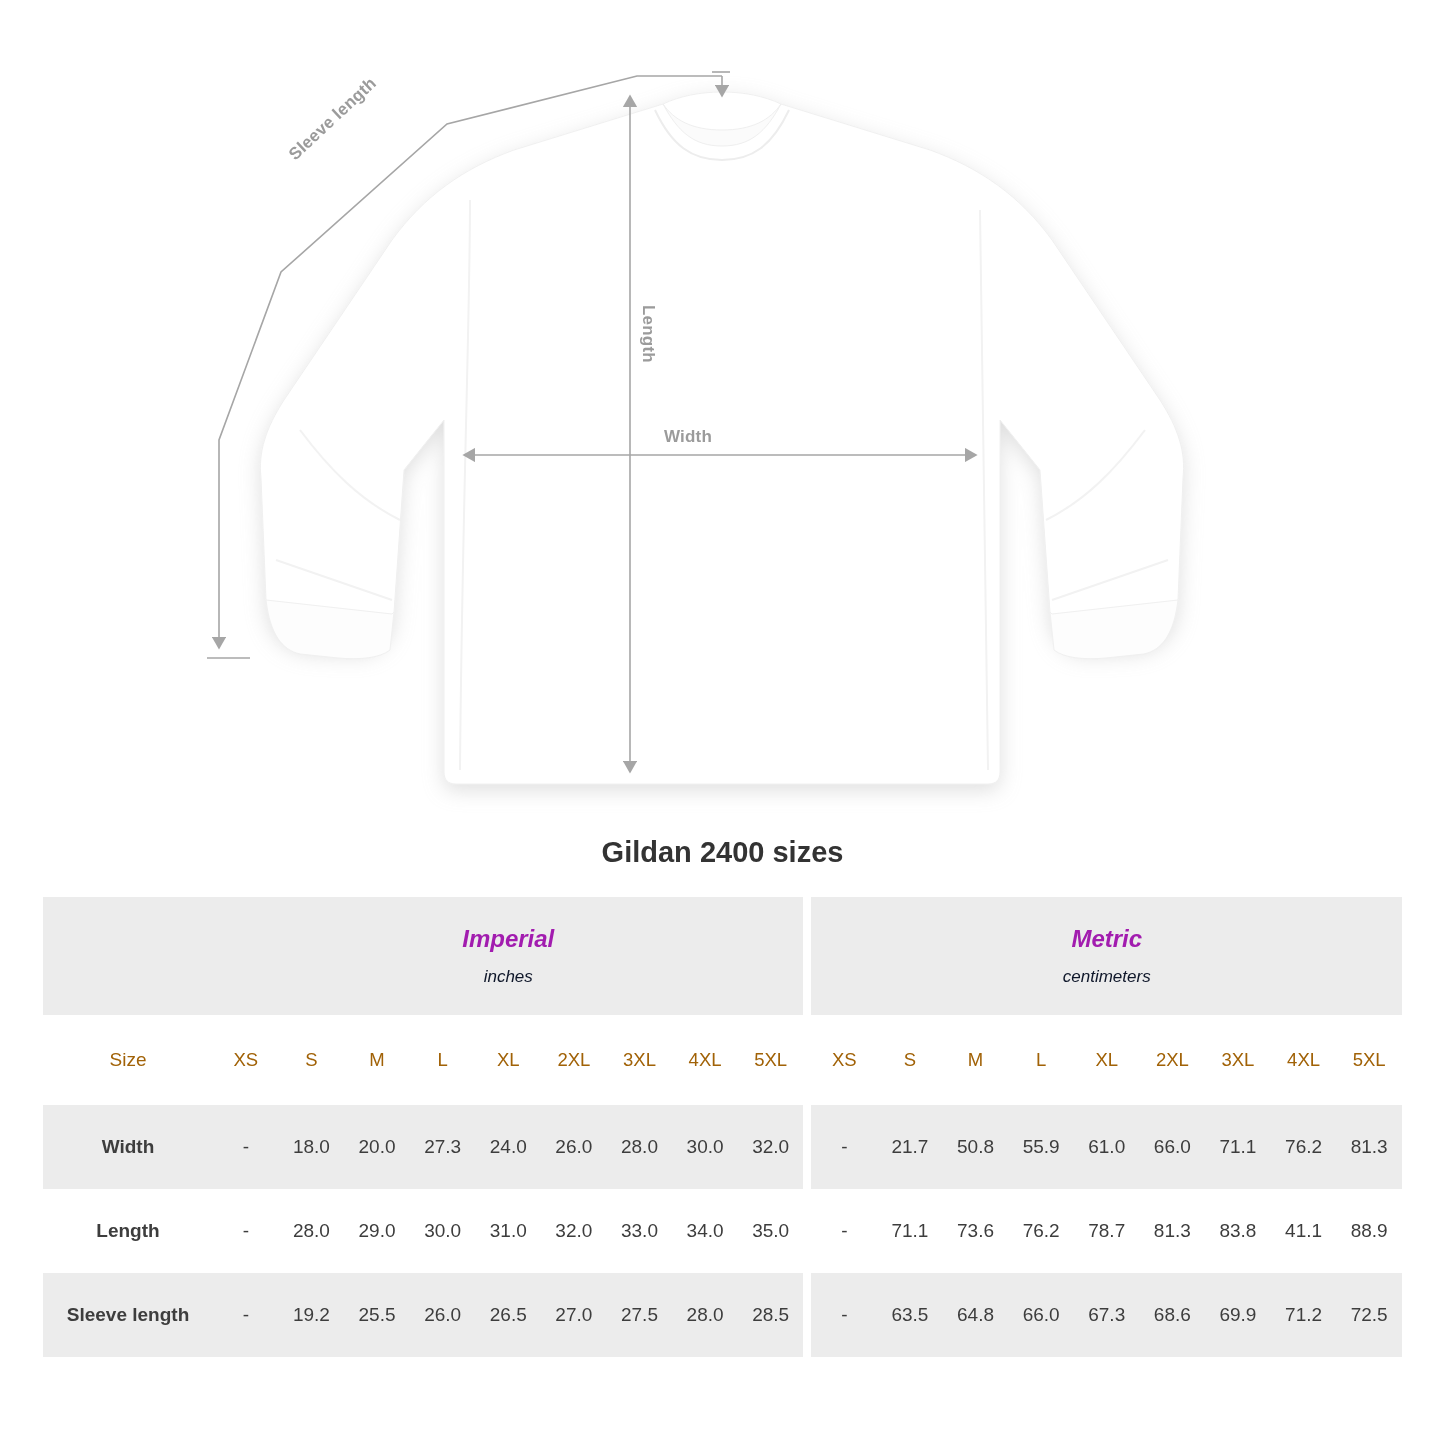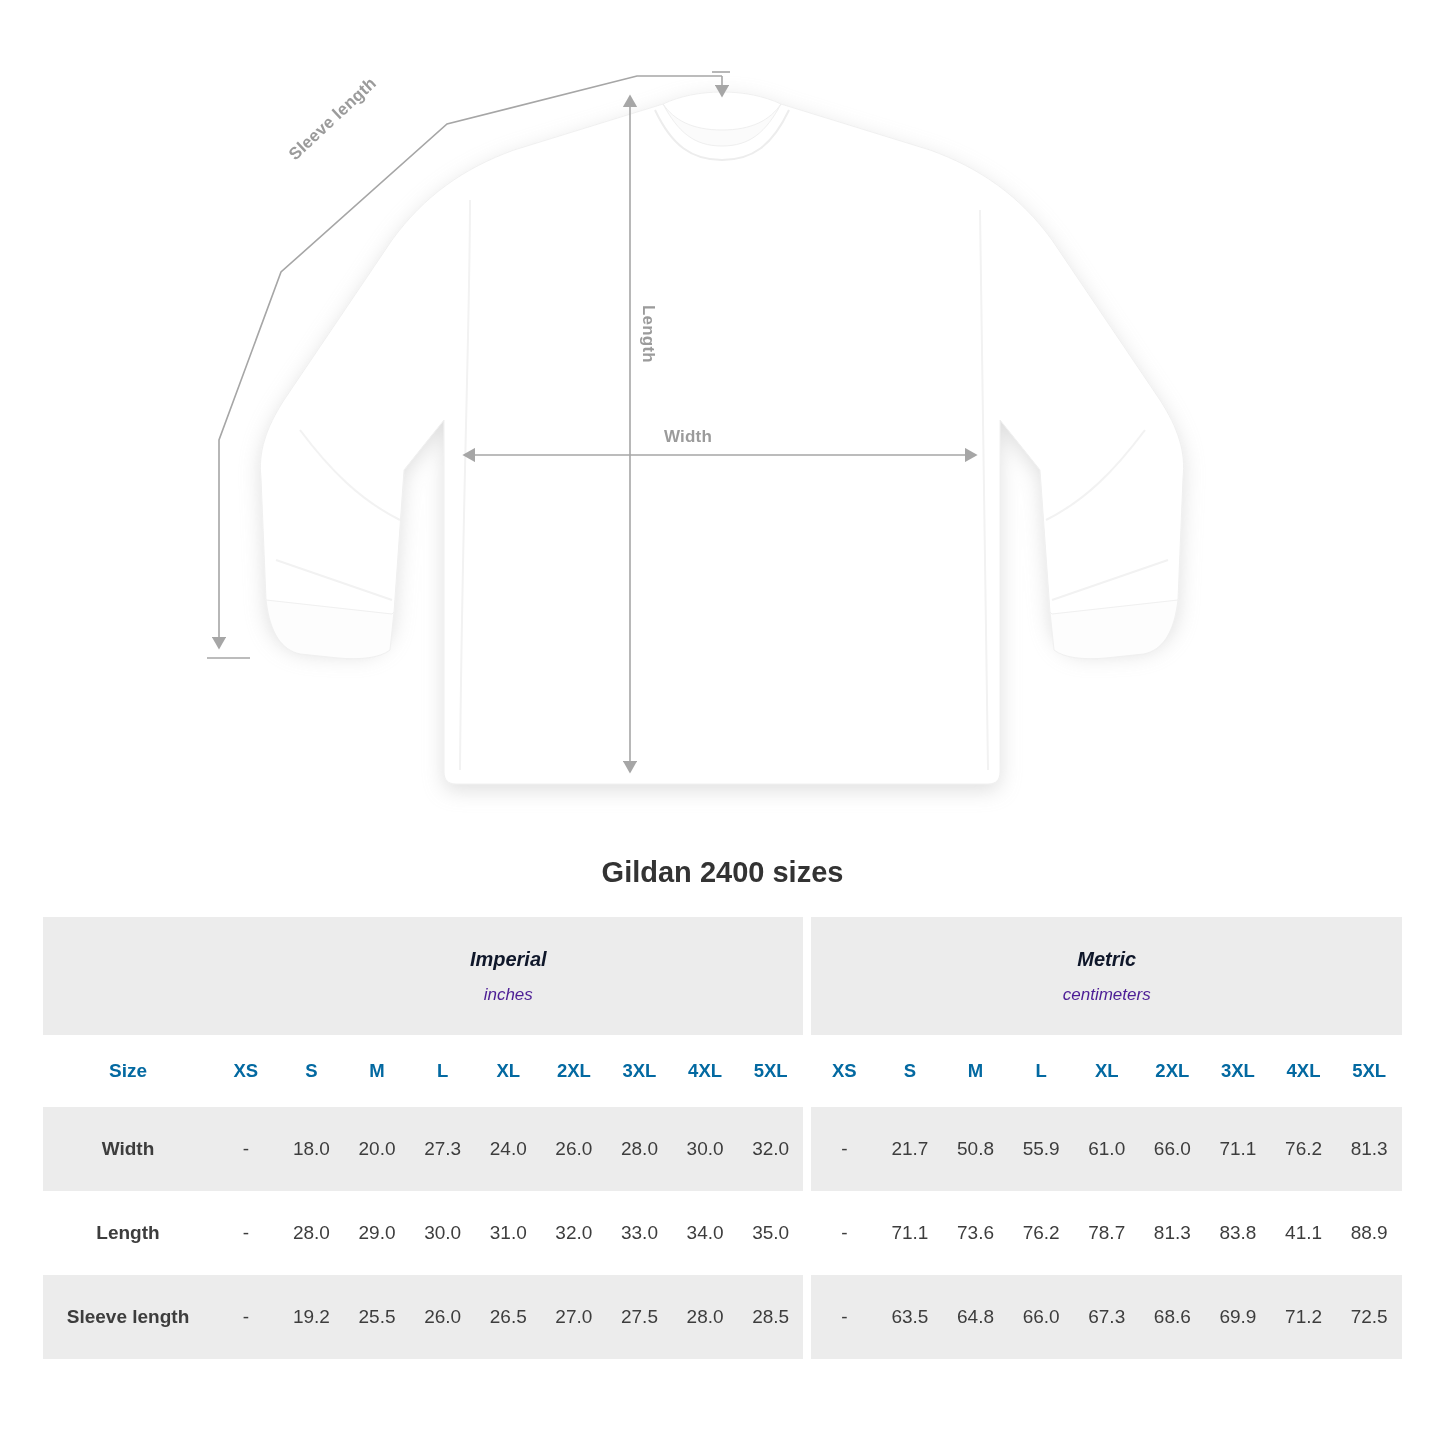--- a/index.html
+++ b/index.html
@@ -51,21 +51,21 @@
     text-orientation: mixed;
   }
   .dim-label.width {
     left: 664px;
     top: 427px;
   }
 
   
   .title-block {
     text-align: center;
-    margin-top: 36px;
+    margin-top: 16px;
   }
   .chart-title {
     font-size: 29px;
     font-weight: bold;
     color: #333333;
     margin: 0 0 14px 0;
   }
   .chart-note {
     font-size: 17.5px;
     font-style: italic;
@@ -88,37 +88,37 @@
     padding: 0;
     text-align: center;
     vertical-align: middle;
   }
   .unit-band td {
     background: #ececec;
     height: 118px;
     padding: 0;
   }
   .unit-name {
-    font-size: 20px;
+    font-size: 24px;
     font-weight: bold;
     font-style: italic;
-    color: #0f172a;
+    color: #a21caf;
     line-height: 1.15;
   }
   .unit-sub {
     font-size: 17px;
     font-style: italic;
-    color: #4c1d95;
+    color: #0f172a;
     margin-top: 14px;
   }
   .hdr-row td {
-    height: 72px;
+    height: 90px;
     font-size: 18.5px;
-    font-weight: bold;
-    color: #0369a1;
+    font-weight: normal;
+    color: #a16207;
     background: #ffffff;
   }
   .hdr-row td.rowlabel {
     font-size: 19px;
   }
   .data-row td {
     height: 84px;
     font-size: 19px;
     color: #3d3d3d;
   }

